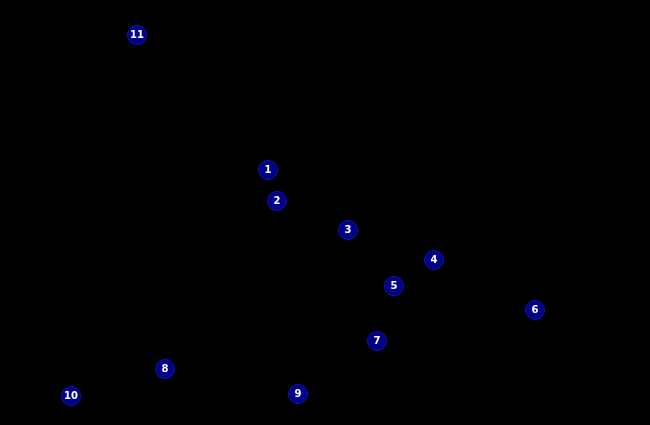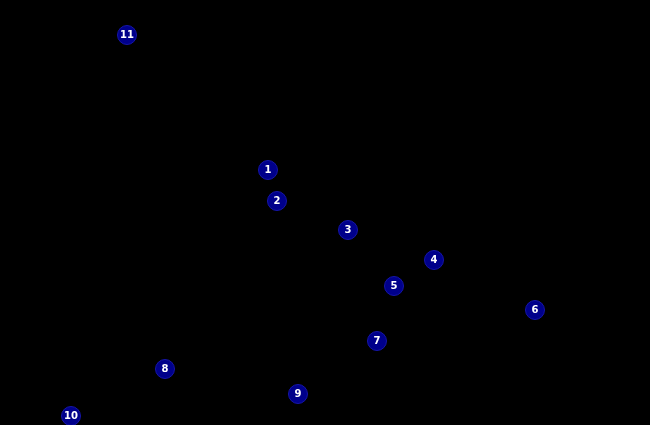--- a/index.html
+++ b/index.html
@@ -39,21 +39,21 @@
     font-weight: bold;
     line-height: 1;
     user-select: none;
     pointer-events: none;
   }
 </style>
 </head>
 <body>
 
 <div id="graph-canvas" style="background: rgb(0, 0, 0);">
-    <div class="node" style="left: 127px; top: 35px; background: rgb(0, 0, 139); border-color: rgb(21, 21, 168); text-align: center;">
+    <div class="node" style="left: 137px; top: 35px; background: rgb(0, 0, 139); border-color: rgb(21, 21, 168); text-align: center;">
       <span class="node-label" style="color: rgb(255, 255, 255);">11</span>
     </div>
     <div class="node" style="left: 268px; top: 170px; background: rgb(0, 0, 139); border-color: rgb(21, 21, 168);">
       <span class="node-label" style="color: rgb(255, 255, 255);">1</span>
     </div>
     <div class="node" style="left: 277px; top: 201px; background: rgb(0, 0, 139); border-color: rgb(21, 21, 168);">
       <span class="node-label" style="color: rgb(255, 255, 255);">2</span>
     </div>
     <div class="node" style="left: 348px; top: 230px; background: rgb(0, 0, 139); border-color: rgb(21, 21, 168);">
       <span class="node-label" style="color: rgb(255, 255, 255);">3</span>
@@ -69,16 +69,16 @@
     </div>
     <div class="node" style="left: 377px; top: 341px; background: rgb(0, 0, 139); border-color: rgb(21, 21, 168);">
       <span class="node-label" style="color: rgb(255, 255, 255);">7</span>
     </div>
     <div class="node" style="left: 165px; top: 369px; background: rgb(0, 0, 139); border-color: rgb(21, 21, 168);">
       <span class="node-label" style="color: rgb(255, 255, 255);">8</span>
     </div>
     <div class="node" style="left: 298px; top: 394px; background: rgb(0, 0, 139); border-color: rgb(21, 21, 168);">
       <span class="node-label" style="color: rgb(255, 255, 255);">9</span>
     </div>
-    <div class="node" style="left: 71px; top: 416px; background: rgb(0, 0, 139); border-color: rgb(21, 21, 168);">
+    <div class="node" style="left: 71px; top: 396px; background: rgb(0, 0, 139); border-color: rgb(21, 21, 168);">
       <span class="node-label" style="color: rgb(255, 255, 255);">10</span>
     </div>
   </div>
 
 </body></html>

